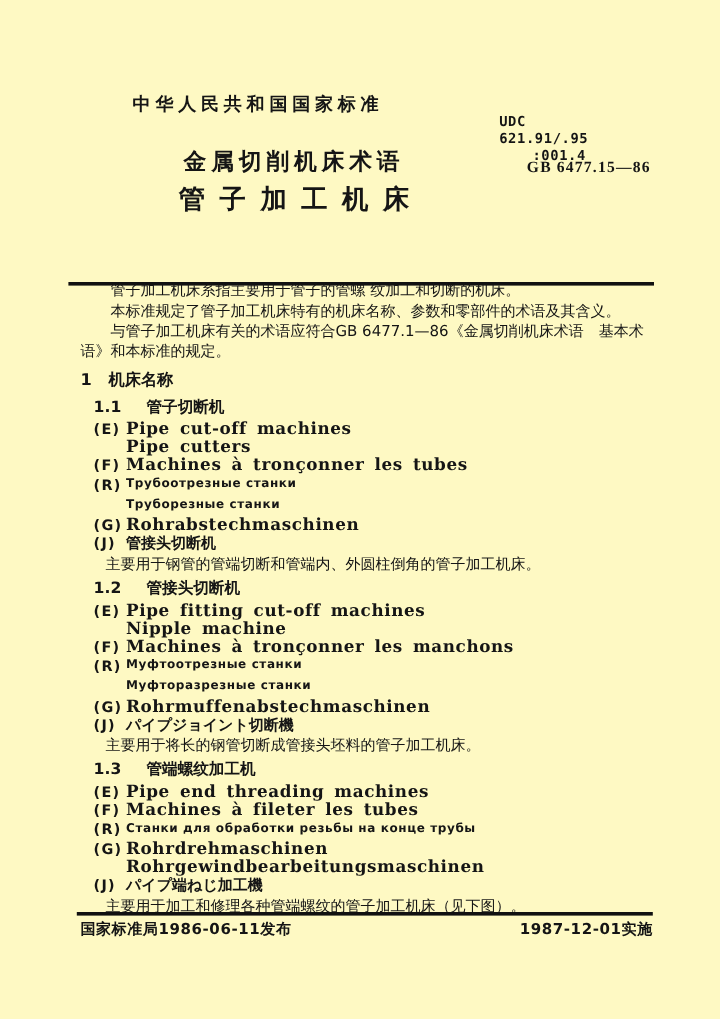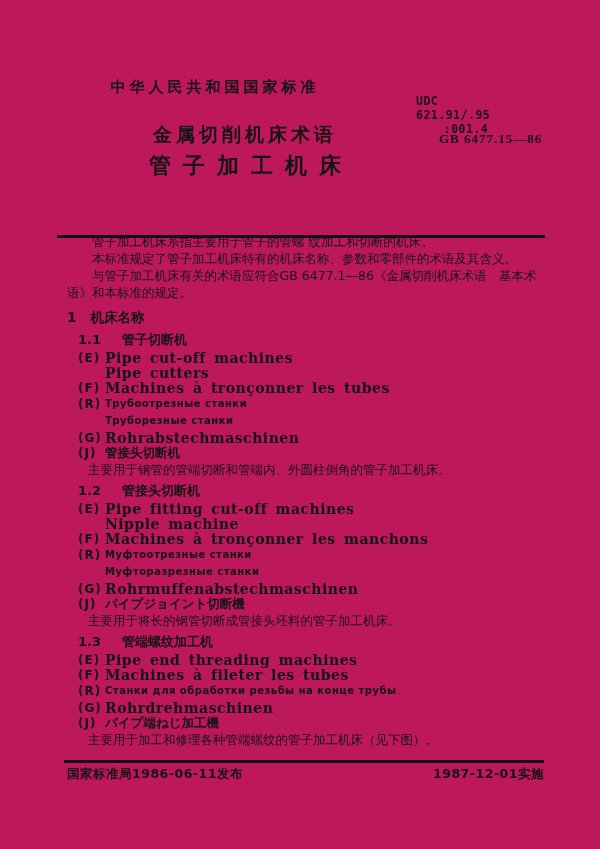--- a/index.html
+++ b/index.html
@@ -1,19 +1,19 @@
 <!DOCTYPE html>
 <html><head>
 <meta charset="utf-8">
 <style>
   html,body{margin:0;padding:0;}
   .page{
     position:relative;
     width:600px;height:849px;
-    background:#be185d;
+    background:#fef9c3;
     color:#151515;
     font-family:"DejaVu Sans", sans-serif;
     overflow:hidden;
   }
   
   .std-header{
     position:absolute;top:78px;left:40px;width:350px;
     text-align:center;font-size:15px;font-weight:bold;letter-spacing:4px;
   }
   .udc{
@@ -205,20 +205,24 @@
           <span class="txt">Machines à fileter les tubes</span>
       </div>
       <div class="t-row cyr">
         <span class="lab">(R)</span>
           <span class="txt">Станки для обработки резьбы на конце трубы</span>
       </div>
       <div class="t-row lat">
         <span class="lab">(G)</span>
           <span class="txt">Rohrdrehmaschinen</span>
       </div>
+      <div class="t-row lat">
+        <span class="lab"></span>
+          <span class="txt">Rohrgewindbearbeitungsmaschinen</span>
+      </div>
       <div class="t-row cjk">
         <span class="lab">(J)</span>
           <span class="txt">パイプ端ねじ加工機</span>
       </div>
       <div class="t-note">主要用于加工和修理各种管端螺纹的管子加工机床（见下图）。</div>
     </div>
 
   </div>
 
   <div class="rule-bottom"></div>

